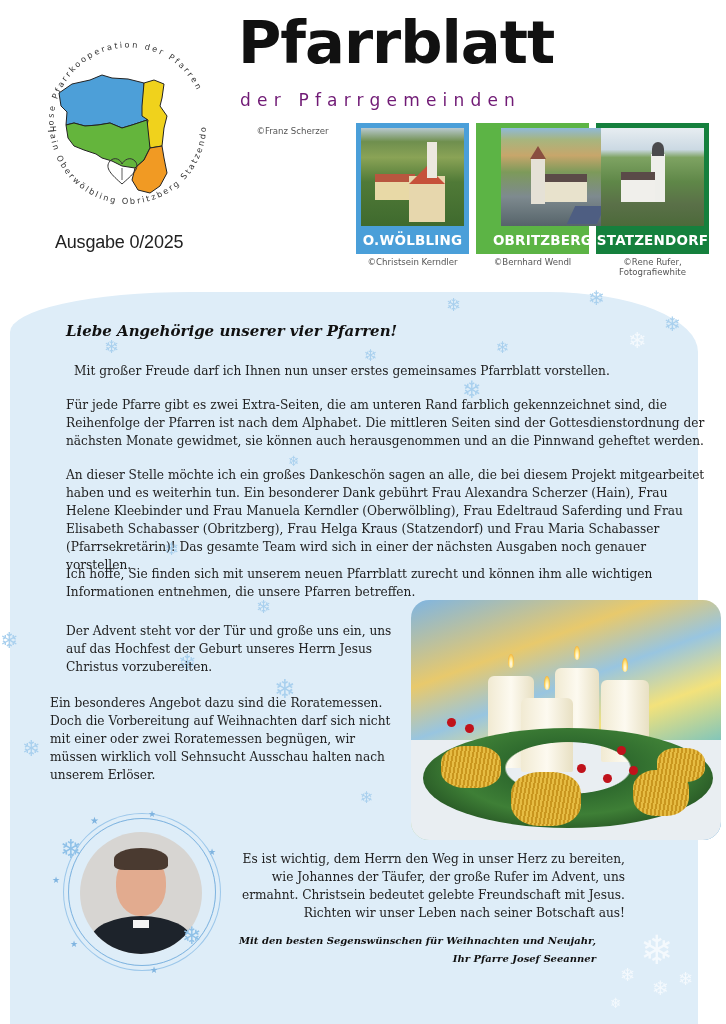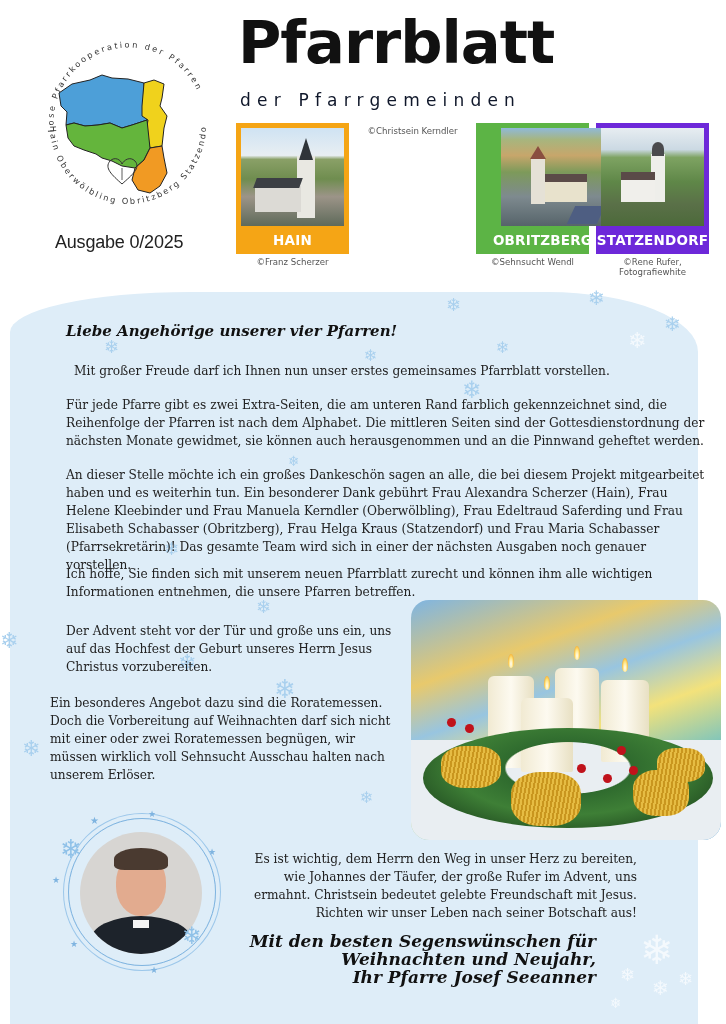--- a/index.html
+++ b/index.html
@@ -6,21 +6,21 @@
   body { width:726px; height:1024px; position:relative; overflow:hidden; background:#ffffff;
          font-family:"DejaVu Serif", serif; color:#1e1e1e; }
 
   
   .logo { position:absolute; left:32px; top:28px; width:190px; height:190px; }
   .issue { position:absolute; left:55px; top:232px; font-family:"Liberation Sans", sans-serif; font-size:18px; color:#222; letter-spacing:-0.2px; }
 
   .title { position:absolute; left:238px; top:14px; font-family:"DejaVu Sans", sans-serif; font-weight:bold;
            font-size:58px; letter-spacing:-1px; color:#111; line-height:1; transform:scaleX(1.02); transform-origin:left; }
   .subtitle { position:absolute; left:240px; top:90px; font-family:"DejaVu Sans", sans-serif; font-size:17px;
-              letter-spacing:6.2px; color:#0f172a; }
+              letter-spacing:6.2px; color:#701a75; }
 
   .tiles { position:absolute; left:236px; top:123px; display:flex; gap:7px; }
   .tile { width:113px; }
   .tile-box { width:113px; height:131px; box-sizing:border-box; padding:5px 5px 0 5px; }
   .tile-photo { width:103px; height:98px; position:relative; overflow:hidden; }
   .tile-label { height:28px; display:flex; align-items:center; justify-content:center; color:#fff;
                 font-family:"DejaVu Sans", sans-serif; font-weight:bold; font-size:13.5px; letter-spacing:0.2px; }
   .tile-credit { text-align:center; font-family:"DejaVu Sans", sans-serif; font-size:8.6px; color:#555; margin-top:3px; line-height:1.2; }
 
   
@@ -31,23 +31,23 @@
 
   .greeting { position:absolute; left:66px; top:322px; font-family:"DejaVu Serif", serif; font-style:italic; font-weight:bold;
               font-size:15px; color:#111; }
   .p { position:absolute; font-size:12.2px; line-height:18px; color:#222; margin:0; }
   .p1 { left:66px; top:362px; width:640px;margin-left:8px; }
   .p2 { left:66px; top:396px; width:640px; }
   .p3 { left:66px; top:466px; width:640px; }
   .p4 { left:66px; top:565px; width:640px; }
   .p5 { left:66px; top:622px; width:345px; }
   .p6 { left:50px; top:694px; width:345px; }
-  .p7 { left:232px; top:850px; width:405px; text-align:right; }
+  .p7 { left:220px; top:850px; width:405px; text-align:right; }
   .sign { position:absolute; left:200px; top:932px; width:396px; text-align:right; font-style:italic; font-weight:bold;
-          font-size:17px; line-height:18px; color:#111; }
+          font-size:10px; line-height:18px; color:#111; }
 
   
   .advent { position:absolute; left:411px; top:600px; width:310px; height:240px; border-radius:18px; overflow:hidden;
             background:linear-gradient(160deg,#7fb5e2 0%,#e8c96c 25%,#98c5e0 40%,#f3e27b 55%,#6cc0c6 75%,#3c8fcf 100%); }
   .advent .table { position:absolute; left:0; right:0; bottom:0; height:100px; background:#e9eef2; }
   .candle { position:absolute; background:linear-gradient(90deg,#f1ead2,#fdfaf0,#e8e0c3); border-radius:6px 6px 2px 2px; }
   .flame { position:absolute; width:6px; height:14px; background:radial-gradient(ellipse at 50% 70%,#fff 0%,#ffe27a 45%,#f5a623 80%); border-radius:50% 50% 50% 50%/60% 60% 40% 40%; }
   .wreath { position:absolute; left:12px; top:128px; width:290px; height:100px; border-radius:50%;
             background:radial-gradient(ellipse at 50% 40%, rgba(0,0,0,0) 30%, #2f6b2e 31%, #3e7f36 55%, #2a5c27 75%, rgba(0,0,0,0) 76%); }
   .ribbon { position:absolute; background:repeating-linear-gradient(100deg,#c9961e 0 2px,#e6bc43 2px 4px); border-radius:40%; }
@@ -87,49 +87,50 @@
     <line x1="90" y1="140" x2="90" y2="152" stroke="#333" stroke-width="0.8"></line>
   </svg>
 </div>
 <div class="issue">Ausgabe 0/2025</div>
 
 <div class="title">Pfarrblatt</div>
 <div class="subtitle">der Pfarrgemeinden</div>
 
 <div class="tiles">
   <div class="tile">
-    <div class="tile-box" style="background:#f5a515;">
-      <div class="tile-photo" style="background:linear-gradient(180deg,#cfe3f3 0%,#e8eef2 28%,#8aa067 32%,#6f8d4f 52%,#9c9488 70%,#5e6a5a 100%);">
-        <div style="position:absolute;left:56px;top:28px;width:18px;height:62px;background:#e9e8e2;"></div>
-        <div style="position:absolute;left:58px;top:10px;width:0;height:0;border-left:7px solid transparent;border-right:7px solid transparent;border-bottom:22px solid #2f3439;"></div>
-        <div style="position:absolute;left:14px;top:58px;width:46px;height:26px;background:#dcdad5;"></div>
-        <div style="position:absolute;left:14px;top:50px;width:46px;height:10px;background:#3c3f44;transform:skewX(-20deg);"></div>
+    <div class="tile-credit">©Franz Scherzer</div>
+  </div>
+  <div class="tile">
+    <div class="tile-box" style="background:#4a9fd9;">
+      <div class="tile-photo" style="background:linear-gradient(180deg,#b9c9cf 0%,#6f8f4e 14%,#8aa356 30%,#507a37 55%,#3f6a2e 100%);">
+        <div style="position:absolute;left:14px;top:52px;width:40px;height:20px;background:#e8d9a6;"></div>
+        <div style="position:absolute;left:14px;top:46px;width:40px;height:8px;background:#b8573f;"></div>
+        <div style="position:absolute;left:48px;top:48px;width:36px;height:46px;background:#e7d7ad;"></div>
+        <div style="position:absolute;left:48px;top:38px;width:0;height:0;border-left:18px solid transparent;border-right:18px solid transparent;border-bottom:18px solid #c6513a;"></div>
+        <div style="position:absolute;left:66px;top:14px;width:10px;height:36px;background:#ece8df;"></div>
       </div>
-      <div class="tile-label">HAIN</div>
+      <div class="tile-label">O.WÖLBLING</div>
     </div>
-    <div class="tile-credit">©Franz Scherzer</div>
-  </div>
-  <div class="tile">
     <div class="tile-credit">©Christsein Kerndler</div>
   </div>
   <div class="tile">
     <div class="tile-box" style="background:#5cb445;padding-left:25px;">
       <div class="tile-photo" style="background:linear-gradient(180deg,#8fb9d9 0%,#a7b57e 12%,#c7a66b 28%,#7d9a5a 45%,#7e8a8f 70%,#56646a 100%);">
         <div style="position:absolute;left:30px;top:30px;width:14px;height:46px;background:#e5e1d6;"></div>
         <div style="position:absolute;left:29px;top:18px;width:0;height:0;border-left:8px solid transparent;border-right:8px solid transparent;border-bottom:13px solid #8a4e40;"></div>
         <div style="position:absolute;left:44px;top:52px;width:42px;height:22px;background:#e8e2cc;"></div>
         <div style="position:absolute;left:44px;top:46px;width:42px;height:8px;background:#5b4b48;"></div>
         <div style="position:absolute;left:70px;top:78px;width:30px;height:18px;background:#4e5e82;transform:skewX(-25deg);"></div>
       </div>
       <div class="tile-label">OBRITZBERG</div>
     </div>
-    <div class="tile-credit">©Sehnsucht Wendl</div>
-  </div>
-  <div class="tile">
-    <div class="tile-box" style="background:#6d28d9;">
+    <div class="tile-credit">©Bernhard Wendl</div>
+  </div>
+  <div class="tile">
+    <div class="tile-box" style="background:#15803d;">
       <div class="tile-photo" style="background:linear-gradient(180deg,#e7edf1 0%,#cbd9e3 22%,#7ea362 30%,#5f8748 55%,#5a7048 78%,#4c6a3a 100%);">
         <div style="position:absolute;left:50px;top:26px;width:14px;height:48px;background:#eeeeea;"></div>
         <div style="position:absolute;left:51px;top:14px;width:12px;height:14px;background:#4a4a4d;border-radius:50% 50% 0 0;"></div>
         <div style="position:absolute;left:20px;top:50px;width:34px;height:24px;background:#f0efeb;"></div>
         <div style="position:absolute;left:20px;top:44px;width:34px;height:8px;background:#5a4a48;"></div>
       </div>
       <div class="tile-label">STATZENDORF</div>
     </div>
     <div class="tile-credit">©Rene Rufer, Fotografiewhite</div>
   </div>

